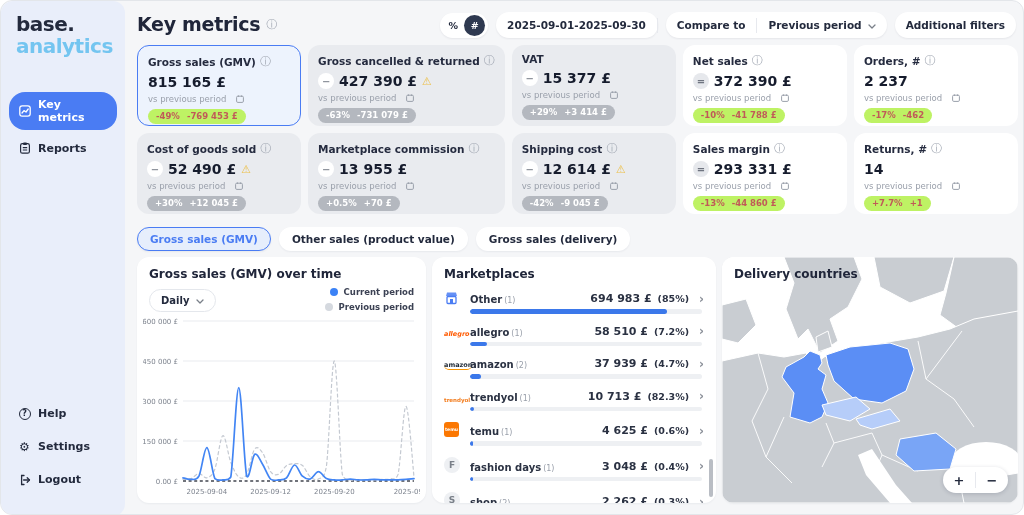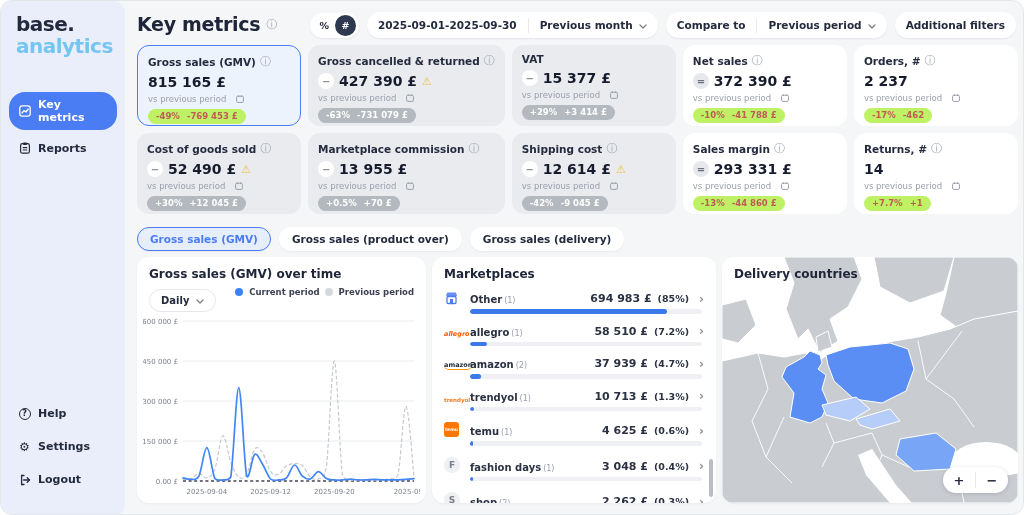--- a/index.html
+++ b/index.html
@@ -54,21 +54,21 @@
 
   
   .panel { position:absolute; top:256px; height:246px; background:#fff; border-radius:12px; box-shadow:0 1px 2px rgba(25,35,60,.05); }
   .p-title { font-size:12px; font-weight:800; color:#20263a; padding:10px 12px 0; }
   .chart-panel { left:136px; width:289px; }
   .mkt-panel { left:431px; width:284px; overflow:hidden; }
   .map-panel { left:721px; width:296px; overflow:hidden; }
 
   
   .drop { position:absolute; left:12px; top:32px; display:flex; align-items:center; gap:7px; border:1px solid #e4e7ec; border-radius:15px; padding:5px 11px; font-size:10px; font-weight:700; color:#232a3d; cursor:pointer; }
-  .legend { position:absolute; right:12px; top:30px; display:flex; flex-direction:row; gap:5px; }
+  .legend { position:absolute; right:12px; top:30px; display:flex; flex-direction:column; gap:5px; }
   .leg-row { display:flex; align-items:center; gap:6px; justify-content:flex-end; }
   .dot { width:8px; height:8px; border-radius:50%; }
   .leg-lbl { font-size:8.5px; font-weight:600; color:#3c4254; }
   #gmv-chart { position:absolute; left:6px; top:58px; }
 
   
   .mkt-list { margin-top:4px; }
   .mkt-row { padding:6px 12px 5px; cursor:pointer; }
   .mkt-top { display:flex; align-items:flex-end; }
   .mkt-ic { width:26px; flex:0 0 26px; display:flex; align-items:center; }
@@ -156,26 +156,20 @@
   </div>
 
   <div class="controls">
     <div class="pill toggle">
       <span class="pct">%</span>
       <span class="hash">#</span>
     </div>
     <div class="pill">
       <span class="seg">2025-09-01-2025-09-30</span>
       <span class="div"></span>
-      <span class="seg">
-        <span>Previous month</span>
-        <span class="chev"><svg width="8" height="5" viewBox="0 0 8 5">
-              <polyline points="1,1 4,4 7,1" fill="none" stroke="#7a8089" stroke-width="1.3" stroke-linecap="round" stroke-linejoin="round"></polyline>
-            </svg></span>
-      </span>
     </div>
     <div class="pill">
       <span class="seg">Compare to</span>
       <span class="div"></span>
       <span class="seg">
         <span>Previous period</span>
         <span class="chev"><svg width="8" height="5" viewBox="0 0 8 5">
               <polyline points="1,1 4,4 7,1" fill="none" stroke="#7a8089" stroke-width="1.3" stroke-linecap="round" stroke-linejoin="round"></polyline>
             </svg></span>
       </span>
@@ -412,21 +406,21 @@
         </div>
       <div class="badge red">
           <span>+7.7%</span>
           <span>+1</span>
         </div>
     </div>
   </div>
 
   <div class="tabs">
     <div class="tab active">Gross sales (GMV)</div>
-    <div class="tab">Gross sales (product over)</div>
+    <div class="tab">Other sales (product value)</div>
     <div class="tab">Gross sales (delivery)</div>
   </div>
 
   <div class="panel chart-panel">
     <div class="p-title">Gross sales (GMV) over time</div>
     <div class="drop">
       <span>Daily</span>
       <span class="chev"><svg width="8" height="5" viewBox="0 0 8 5">
             <polyline points="1,1 4,4 7,1" fill="none" stroke="#7a8089" stroke-width="1.3" stroke-linecap="round" stroke-linejoin="round"></polyline>
           </svg></span>
@@ -525,21 +519,21 @@
 
       <div class="mkt-row">
         <div class="mkt-top">
           <span class="mkt-ic">
               <span class="logo-trendyol">trendyol</span>
             </span>
           <span class="mkt-name">trendyol</span>
           <span class="mkt-cnt">(1)</span>
           <span class="mkt-right">
             <span class="mkt-val">10 713  £</span>
-            <span class="mkt-share">(1.3%)</span>
+            <span class="mkt-share">(82.3%)</span>
             <span class="mkt-chev">›</span>
           </span>
         </div>
         <div class="bar">
             <div class="bar-fill" style="width: 1.6%;"></div>
           </div>
       </div>
 
       <div class="mkt-row">
         <div class="mkt-top">

